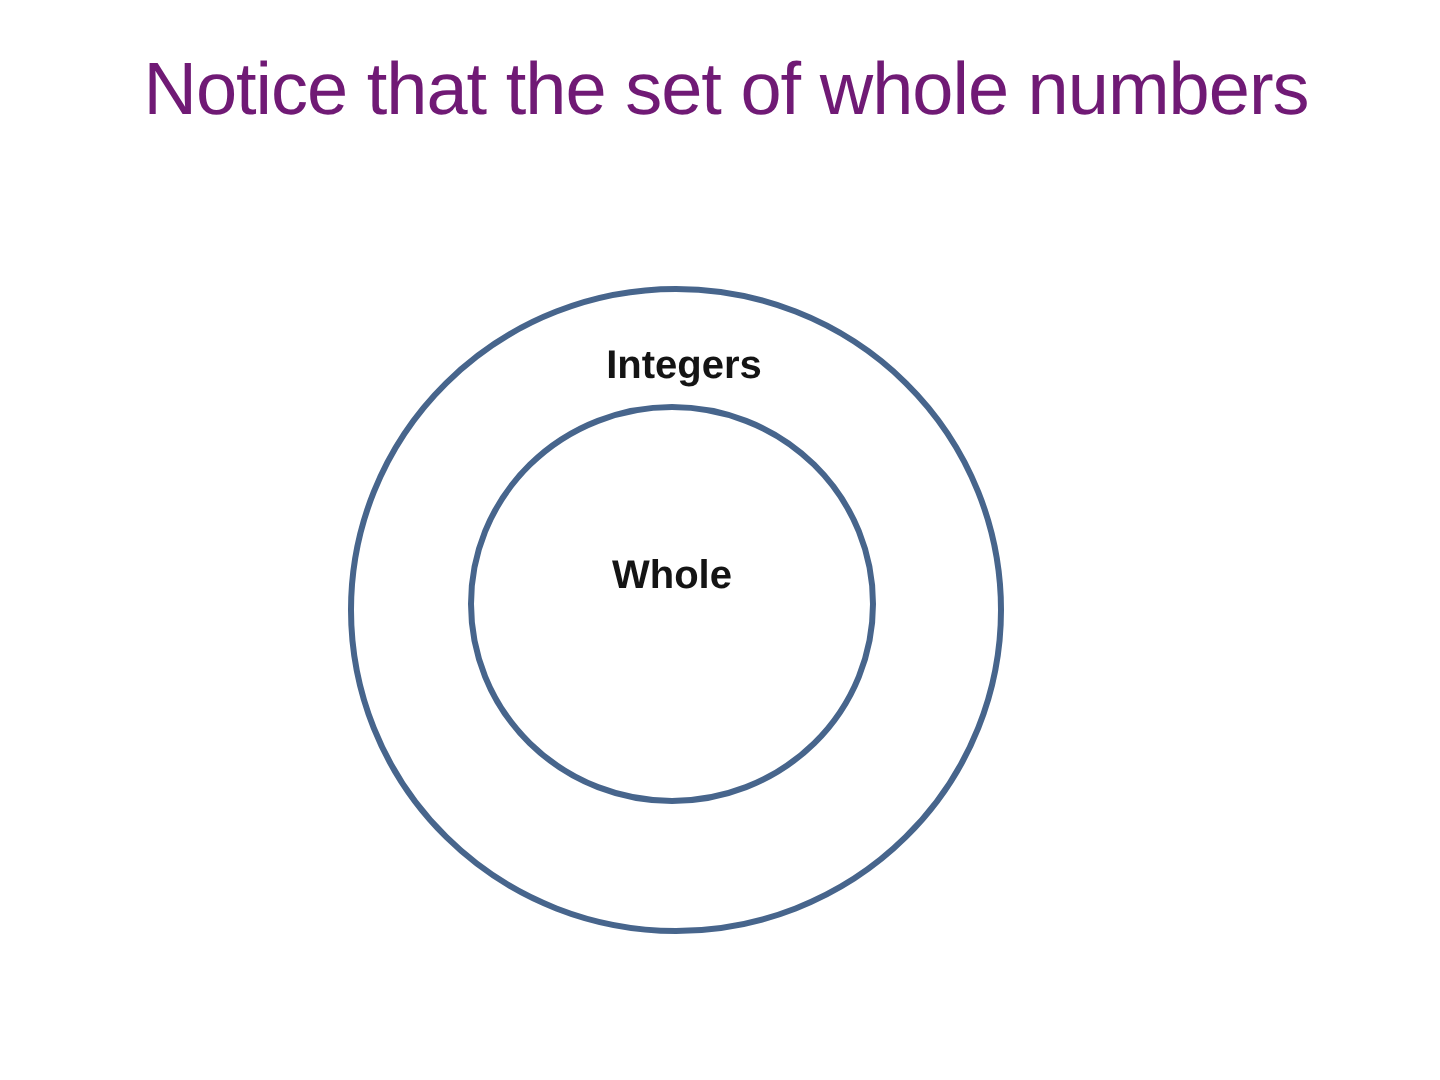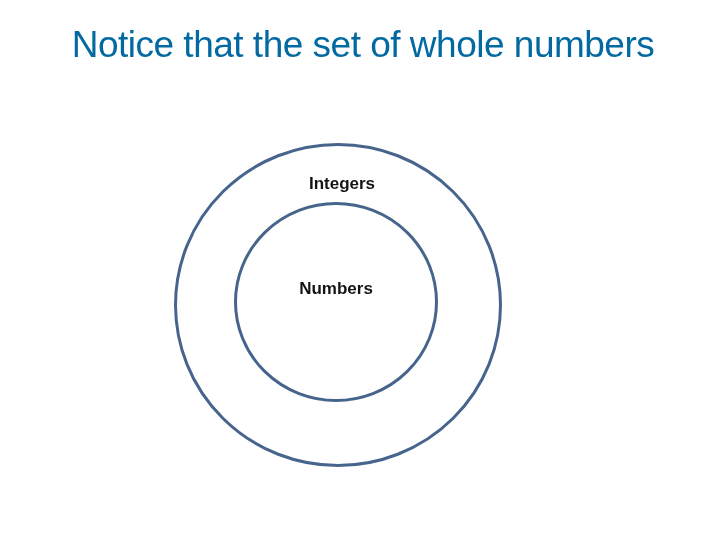--- a/index.html
+++ b/index.html
@@ -14,42 +14,42 @@
     background: #ffffff;
     overflow: hidden;
     font-family: "Liberation Sans", sans-serif;
   }
   .slide-title {
     position: absolute;
     top: 24px;
     left: 6px;
     right: 0;
     text-align: center;
-    color: #0369a1;
+    color: #701a75;
     font-size: 37px;
     line-height: 42px;
     font-weight: 400;
     letter-spacing: -0.5px;
   }
   .slide-title .title-line {
     display: block;
     white-space: nowrap;
   }
   .venn-svg {
     position: absolute;
     left: 0;
     top: 0;
   }
   .circle-label {
     position: absolute;
     transform: translateX(-50%);
     text-align: center;
     color: #141414;
     font-weight: 700;
-    font-size: 17px;
+    font-size: 20px;
     line-height: 27px;
     white-space: nowrap;
   }
   .label-integers {
     left: 342px;
     top: 170px;
   }
   .label-whole-numbers {
     left: 336px;
     top: 275px;
@@ -65,16 +65,16 @@
   </div>
 
   <svg class="venn-svg" width="720" height="540" viewBox="0 0 720 540">
     <ellipse cx="338" cy="305" rx="162.5" ry="160.5" fill="none" stroke="#47658c" stroke-width="3"></ellipse>
     <ellipse cx="336" cy="302" rx="100.5" ry="98.5" fill="none" stroke="#47658c" stroke-width="3"></ellipse>
   </svg>
 
   <div class="circle-label label-integers">Integers</div>
 
   <div class="circle-label label-whole-numbers">
-    <span style="display:block">Numbers</span>
+    <span style="display:block">Whole</span>
   </div>
 
 </div>
 
 </body></html>

